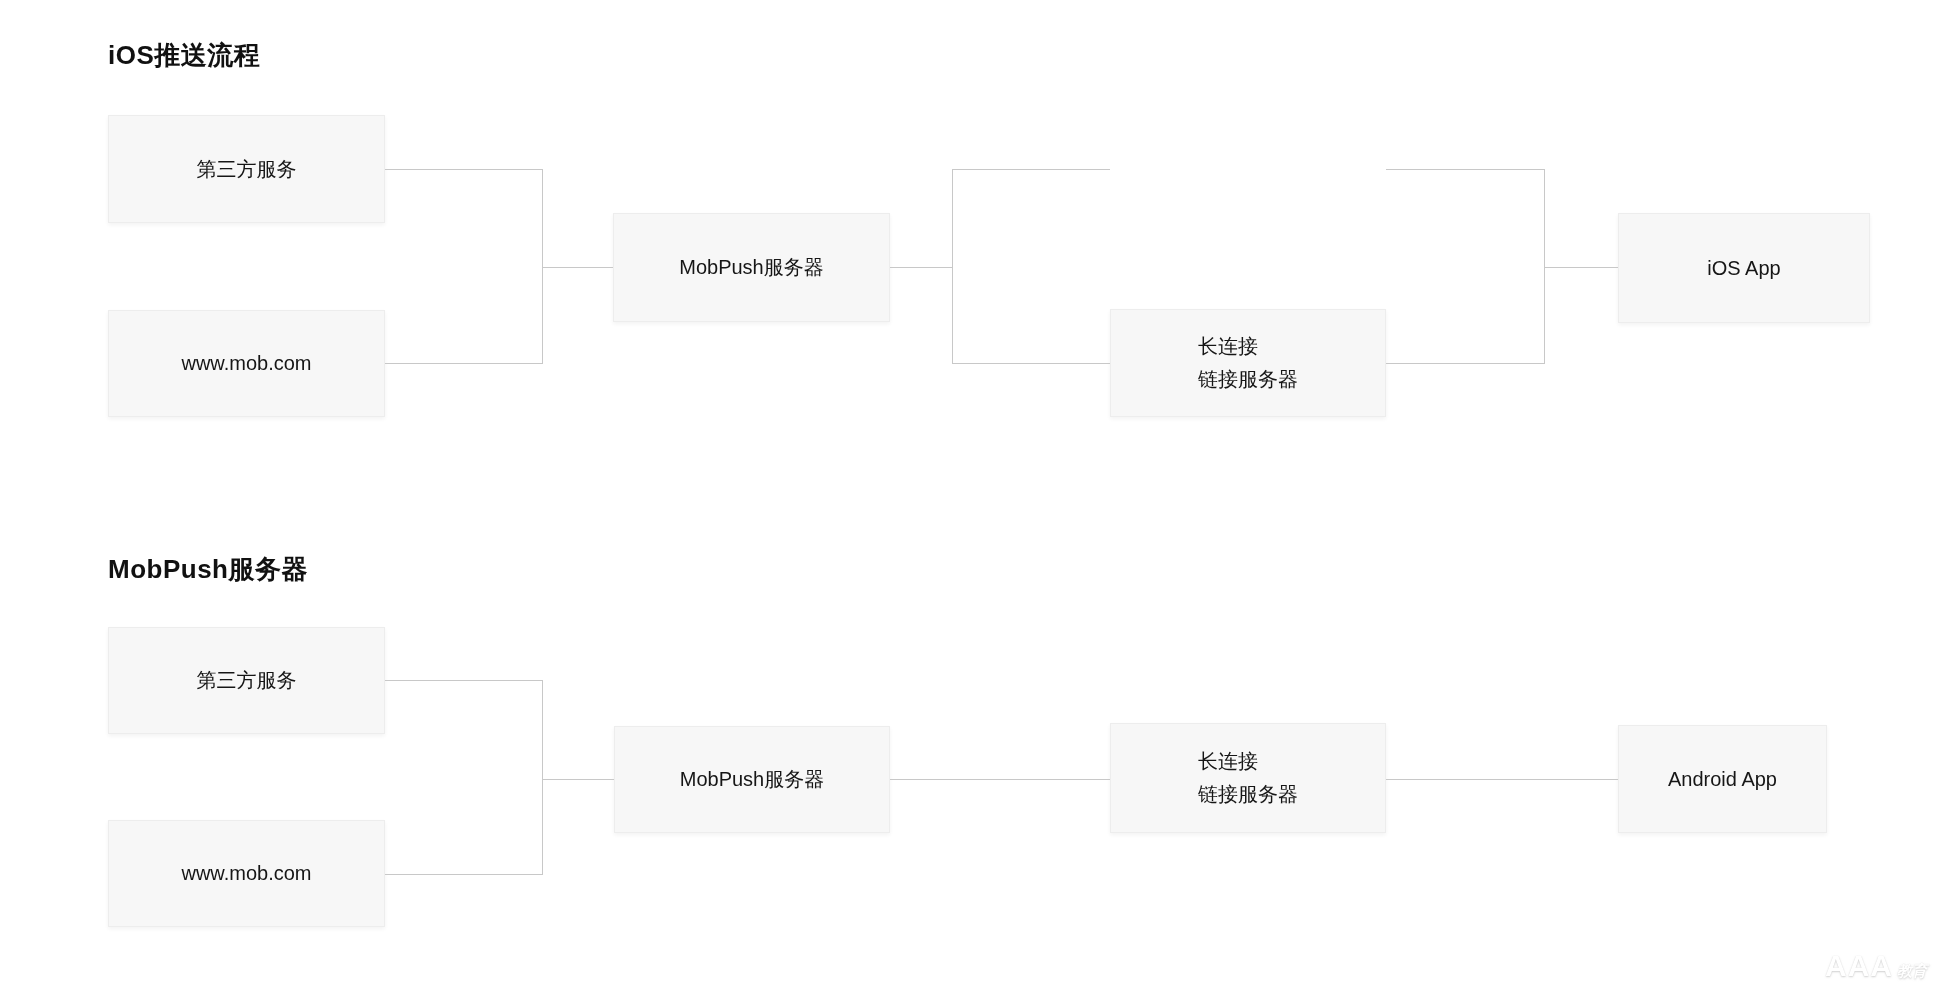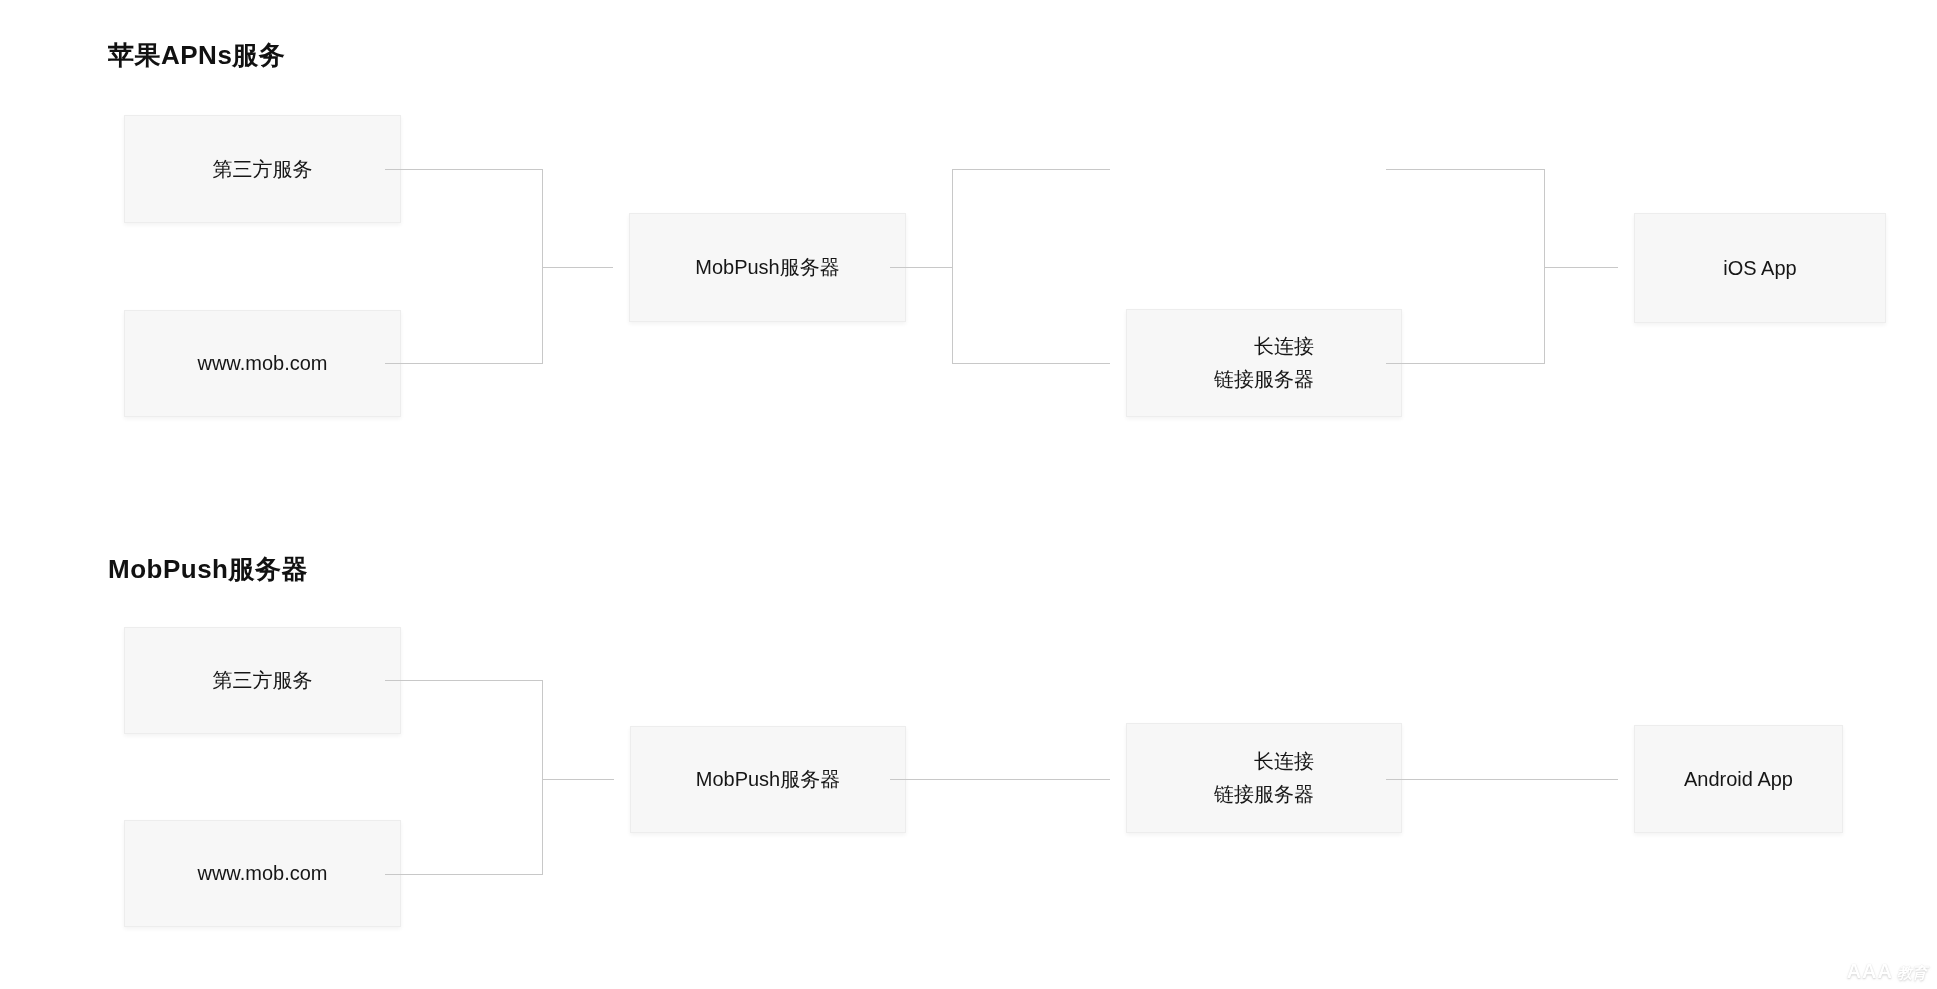--- a/index.html
+++ b/index.html
@@ -27,22 +27,21 @@
   .title-android { left: 108px; top: 552px; }
 
   .node {
     position: absolute;
     background: #f7f7f7;
     border: 1px solid #ededed;
     box-shadow: 0 2px 4px rgba(0,0,0,0.05);
     display: flex;
     align-items: center;
     justify-content: center;
-    text-align: right;
-    margin-left: 16px;
+    text-align: left;
   }
   .node-label {
     font-size: 20px;
     color: #161616;
     line-height: 1.65;
     white-space: pre-line;
   }
 
   
   .n-ios-third   { left: 108px;  top: 115px; width: 277px; height: 108px; }
@@ -93,38 +92,38 @@
     right: 10px;
     bottom: 8px;
     display: flex;
     align-items: baseline;
     gap: 4px;
     color: #ffffff;
     text-shadow: 0 1px 2px rgba(175,175,175,0.55), 0 0 1px rgba(190,190,190,0.45);
     user-select: none;
   }
   .watermark .brand {
-    font-size: 20px;
+    font-size: 30px;
     font-weight: 800;
     letter-spacing: 1px;
     line-height: 1;
   }
   .watermark .suffix {
     font-size: 15px;
     font-style: italic;
     font-weight: 700;
     line-height: 1;
   }
 </style>
 </head>
 <body>
 
 <div class="canvas">
 
-  <div class="flow-title title-ios">苹果APNs服务</div>
+  <div class="flow-title title-ios">iOS推送流程</div>
 
   <div class="node n-ios-third">
     <span class="node-label">第三方服务</span>
   </div>
   <div class="node n-ios-mobsite">
     <span class="node-label">www.mob.com</span>
   </div>
   <div class="node n-ios-server">
     <span class="node-label">MobPush服务器</span>
   </div>

